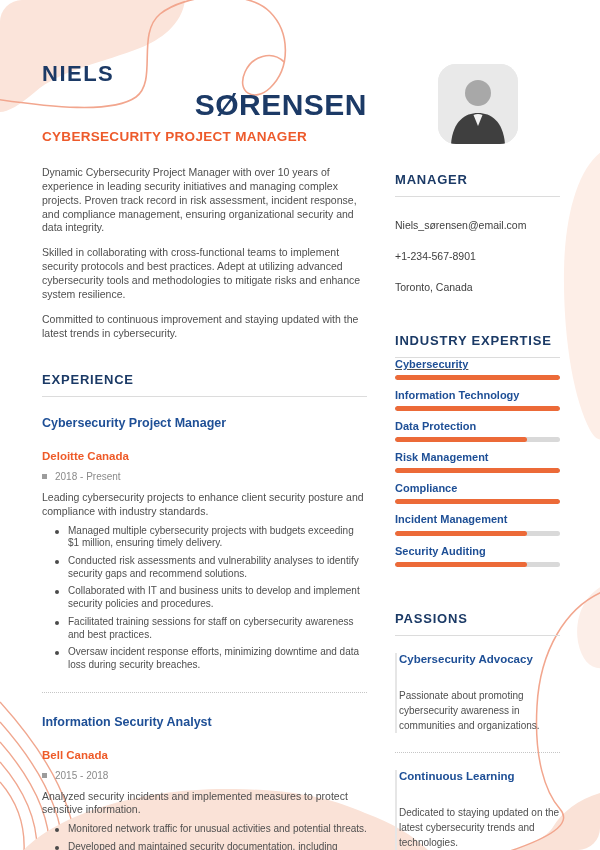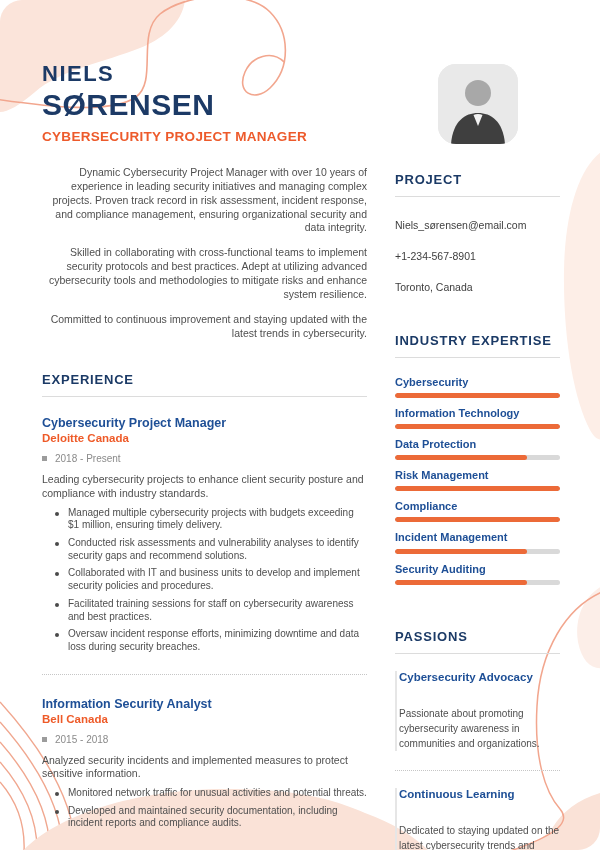--- a/index.html
+++ b/index.html
@@ -8,46 +8,46 @@
     font-family:"Liberation Sans",sans-serif;color:#4f4f4f;border-radius:22px;
   }
   .decor{position:absolute;inset:0;z-index:0;pointer-events:none;}
   .content{
     position:relative;z-index:1;
     display:grid;grid-template-columns:325px 165px;column-gap:28px;
     padding:56px 40px 0 42px;
   }
   
   .name-first{font-size:22px;font-weight:600;letter-spacing:1.5px;color:#1c3a66;line-height:1.25;margin-top:4px;}
-  .name-last{font-size:30px;font-weight:800;letter-spacing:.5px;color:#1c3a66;line-height:1.15;}
+  .name-last{font-size:30px;font-weight:800;letter-spacing:.5px;color:#1c3a66;line-height:1.15;text-align:right;}
   .headline{margin-top:7px;font-size:13.5px;font-weight:700;color:#ed5a2b;letter-spacing:.3px;}
   .summary{margin-top:22px;}
-  .summary p{margin:0 0 11px;font-size:10.5px;line-height:1.32;color:#4f4f4f;text-align:right;}
+  .summary p{margin:0 0 11px;font-size:10.5px;line-height:1.32;color:#4f4f4f;}
   .section-exp{margin-top:32px;}
   .sec-heading{font-size:13px;font-weight:800;color:#1b3a66;letter-spacing:.8px;}
   .sec-line{height:1px;background:#dcdcdc;margin-top:9px;}
   .job{margin-top:19px;}
   .job2{margin-top:22px;}
   .job-title{font-size:12.5px;font-weight:700;color:#1e4f96;}
-  .job-company{font-size:11.5px;font-weight:700;color:#ee5a28;margin-top:2px;}
+  .job-company{font-size:11.5px;font-weight:700;color:#ee5a28;margin-top:20px;}
   .job-dates{margin-top:9px;display:flex;align-items:center;font-size:10px;color:#8a8a8a;}
   .date-square{width:5px;height:5px;background:#9c9c9c;margin-right:8px;flex:0 0 auto;}
   .job-desc{margin-top:9px;font-size:10.5px;line-height:1.3;color:#4f4f4f;}
   ul.bullets{margin:6px 0 0;padding:0;list-style:none;}
   ul.bullets li{position:relative;padding-left:26px;margin-top:5px;font-size:10px;line-height:1.27;color:#4f4f4f;}
   ul.bullets li::before{content:"";position:absolute;left:13px;top:5px;width:4px;height:4px;border-radius:50%;background:#4a4a4a;}
   .dotted-div{border-top:1px dotted #c6c6c6;margin-top:20px;}
   
   .photo{width:80px;height:80px;border-radius:18px;overflow:hidden;margin:8px auto 0;background:#e9e9e9;}
   .section-contact{margin-top:28px;}
   .contact-item{margin-top:19px;font-size:10.5px;color:#3e3e3e;}
   .contact-item.first{margin-top:22px;}
   .section-skills{margin-top:40px;}
   .skill{margin-top:9px;}
-  .skill.first{margin-top:18px;}
+  .skill.first{margin-top:0;text-decoration:underline;}
   .skill-name{font-size:11px;font-weight:700;color:#1e4f96;line-height:1.1;}
   .skill-track{margin-top:5px;height:5px;border-radius:3px;background:#d9d9d9;overflow:hidden;}
   .skill-fill{height:100%;border-radius:3px;background:#ec6a38;}
   .section-passions{margin-top:44px;}
   .passion{margin-top:17px;border-left:2px solid #e6e6e6;padding-left:2px;}
   .passion-title{font-size:11.5px;font-weight:700;color:#1e4f96;}
   .passion-text{margin-top:23px;font-size:10px;line-height:1.5;color:#4f4f4f;}
   .passion-div{border-top:1px dotted #c6c6c6;margin-top:19px;}
 </style>
 </head>
@@ -133,21 +133,21 @@
       <div class="photo">
         <svg width="80" height="80" viewBox="0 0 80 80">
           <rect width="80" height="80" fill="#e9e9e9"></rect>
           <circle cx="40" cy="29" r="13" fill="#a8a8a8"></circle>
           <path d="M13,80 C15,57 27,49 40,49 C53,49 65,57 67,80 Z" fill="#3f3f3f"></path>
           <path d="M35.5,51 L40,62 L44.5,51 C42,49.5 38,49.5 35.5,51 Z" fill="#f2f2f2"></path>
         </svg>
       </div>
 
       <div class="section-contact">
-        <div class="sec-heading">PROJECT</div>
+        <div class="sec-heading">MANAGER</div>
         <div class="sec-line"></div>
         <div class="contact-item first">Niels_sørensen@email.com</div>
         <div class="contact-item">+1-234-567-8901</div>
         <div class="contact-item">Toronto, Canada</div>
       </div>
 
       <div class="section-skills">
         <div class="sec-heading">INDUSTRY EXPERTISE</div>
         <div class="sec-line"></div>
 

